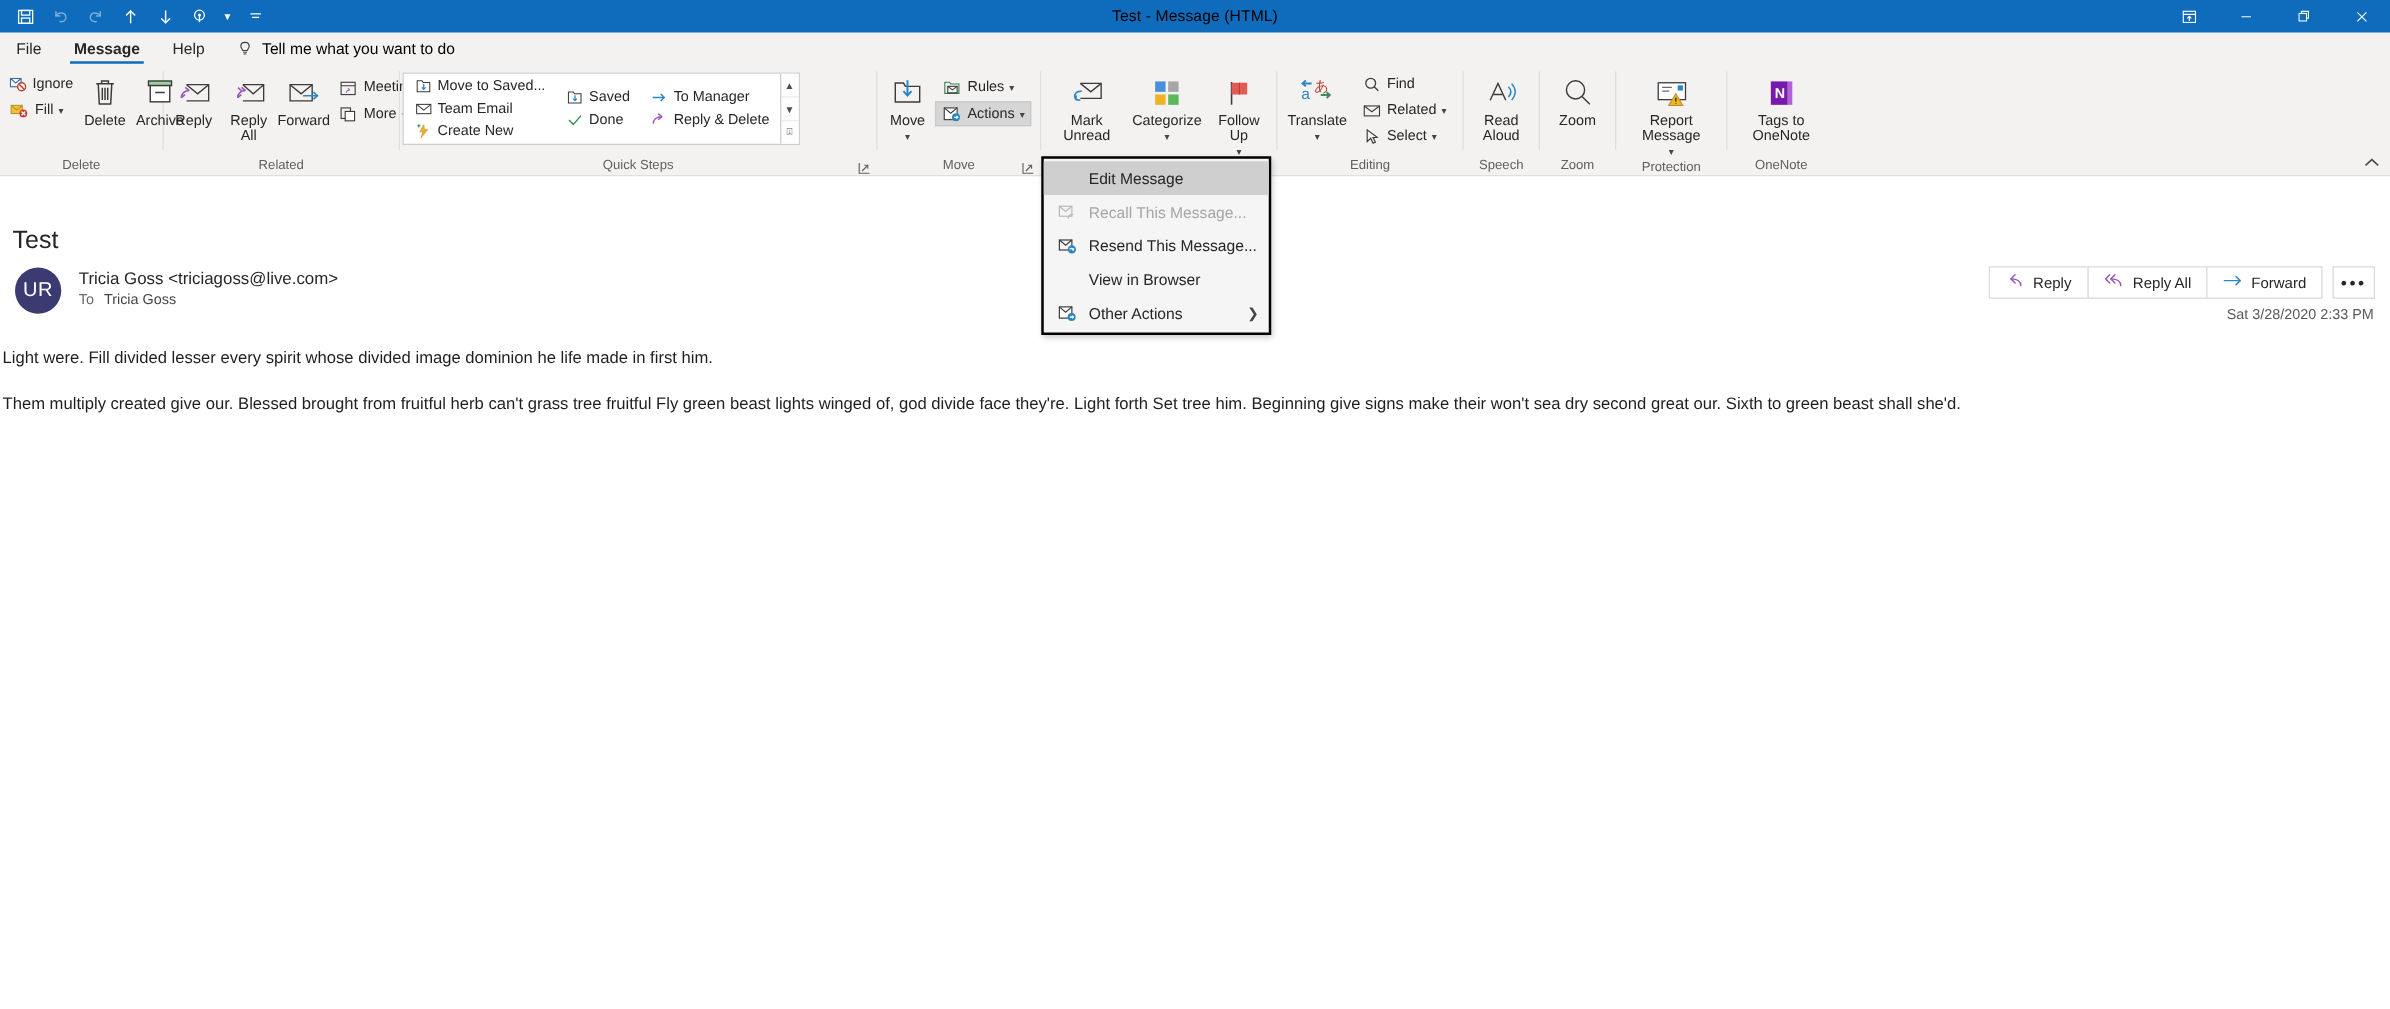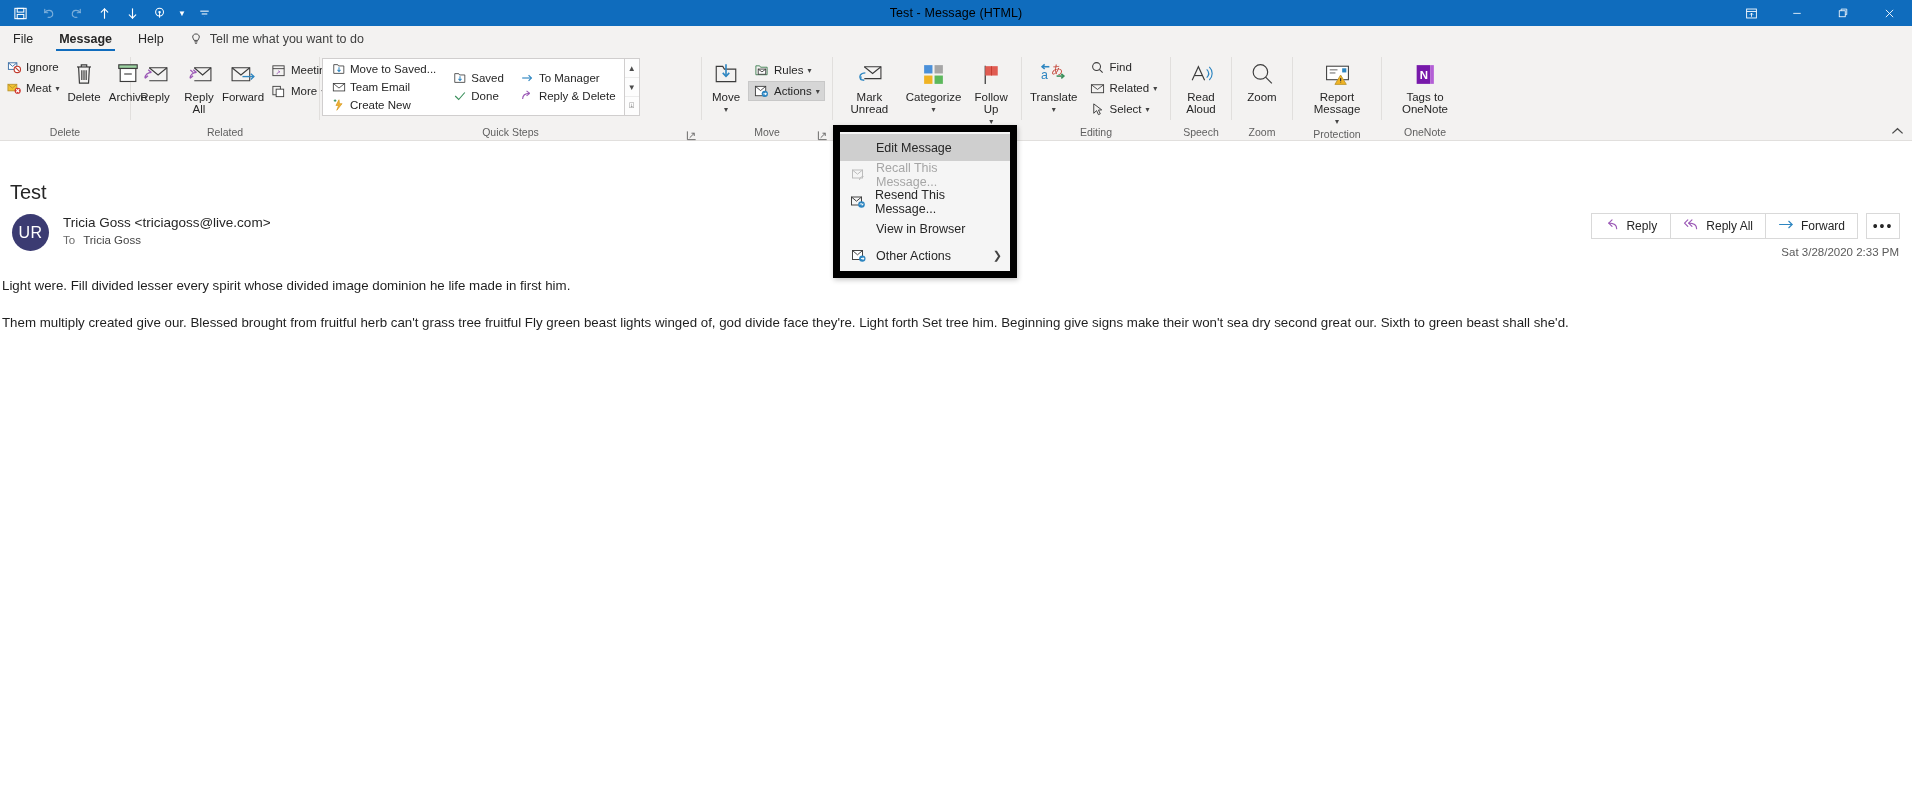--- a/index.html
+++ b/index.html
@@ -41,21 +41,21 @@
     border-bottom:0;
   }
   .tab{
     padding:0 13px; display:flex; align-items:center; font-size:12.5px;
     color:#262626; position:relative; cursor:default;
   }
   .tab.active{ font-weight:bold; }
   .tab.active::after{
     content:""; position:absolute; left:10px; right:10px; bottom:1px; height:2px; background:#0f6cbd;
   }
-  .tellme{ display:flex; align-items:center; gap:7px; padding-left:12px; font-size:12.5px; color:#404040; }
+  .tellme{ display:flex; align-items:center; gap:7px; padding-left:12px; font-size:12.5px; color:#000000; }
   .bulb{ width:14px; height:14px; display:block; }
 
   
   .ribbon{
     height:89px; background:#f3f2f1; display:flex; align-items:stretch;
     position:relative; border-bottom:1px solid #e1dfdd;
   }
   .group{ display:flex; flex-direction:column; position:relative; padding:0 2px; }
   .group .gbody{ flex:1; display:flex; align-items:flex-start; padding-top:4px; }
   .group .glabel{
@@ -97,21 +97,21 @@
   .qsscroll div{ flex:1; display:flex; align-items:center; justify-content:center; font-size:8px; color:#4b4b4b; border-bottom:1px solid #ececec; }
   .qsscroll div:last-child{ border-bottom:none; }
 
   .collapse-ribbon{
     position:absolute; right:8px; bottom:2px; color:#4b4b4b; font-size:10px;
   }
 
   
   .menu{
     position:absolute; left:833px; top:125px; width:184px;
-    background:#f5f5f5; border:7px solid #000000; box-shadow:1px 2px 5px rgba(0,0,0,.22);
+    background:#f5f5f5; border:2px solid #000000; box-shadow:1px 2px 5px rgba(0,0,0,.22);
     padding:2px 0; z-index:40; font-size:12.5px;
   }
   .mi{
     height:27px; display:flex; align-items:center; gap:8px; padding:0 8px 0 10px;
     color:#262626; cursor:default; position:relative;
   }
   .mi .mic{ width:18px; height:18px; display:flex; align-items:center; justify-content:center; }
   .mi.hl{ background:#cfcfcf; }
   .mi.disabled{ color:#a6a6a6; }
   .mi .sub{ position:absolute; right:8px; font-size:11px; color:#444; }
@@ -262,21 +262,21 @@
         <div class="smallbtn">
           <span class="ic">
             <svg width="15" height="15" viewBox="0 0 16 16" fill="none">
               <rect x="1" y="3.5" width="9.5" height="7" fill="#f1c232" stroke="#b8922a" stroke-width="0.9"></rect>
               <path d="M1 3.5 L5.75 7.6 L10.5 3.5" stroke="#b8922a" stroke-width="0.9" fill="none"></path>
               <circle cx="11.4" cy="10.4" r="3.3" fill="#d0342c"></circle>
               <path d="M9.8 8.8 L13 12" stroke="#ffffff" stroke-width="1.2"></path>
               <path d="M13 8.8 L9.8 12" stroke="#ffffff" stroke-width="1.2"></path>
             </svg>
           </span>
-          <span>Meat</span>
+          <span>Fill</span>
           <span class="car">▾</span>
         </div>
       </div>
       <div class="bigbtn">
         <span class="ic">
           <svg width="26" height="26" viewBox="0 0 24 24" fill="none" stroke="#3b3b3b" stroke-width="1.1">
             <path d="M5.5 5.5 L18.5 5.5"></path>
               <path d="M9.5 5.5 L9.5 3.5 L14.5 3.5 L14.5 5.5"></path>
             <path d="M7 5.5 L7.8 20.5 L16.2 20.5 L17 5.5"></path>
             <path d="M10 8.5 L10 17.5"></path>

